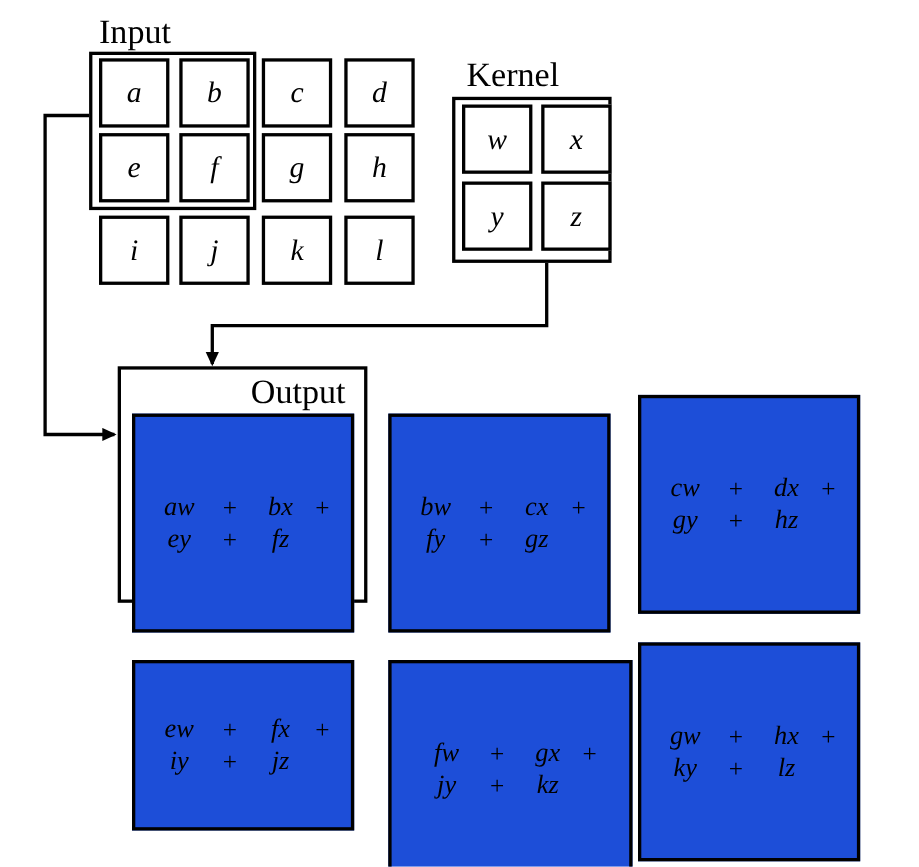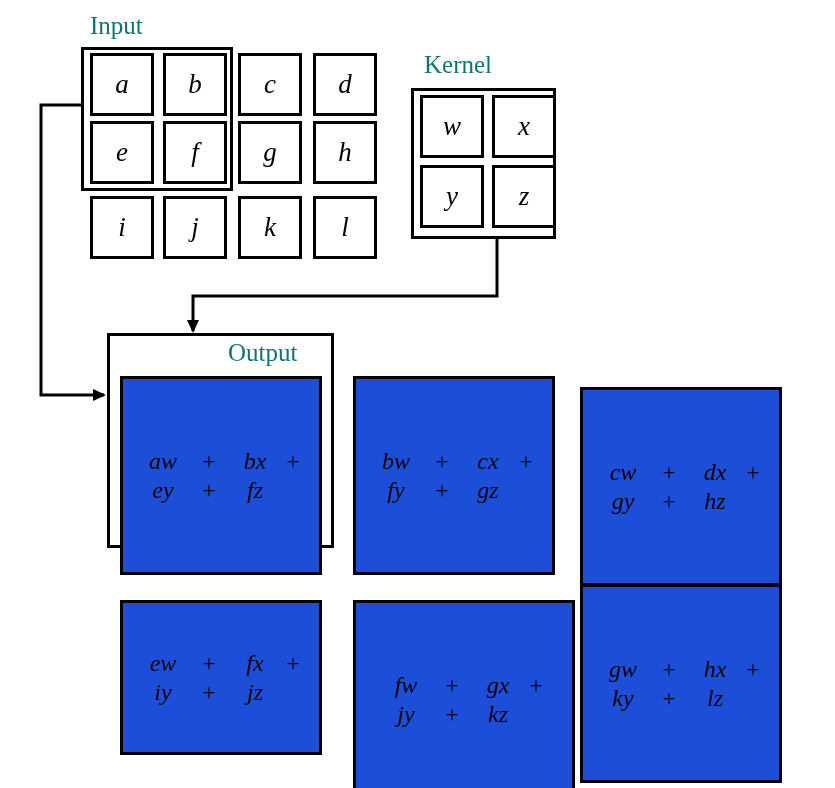--- a/index.html
+++ b/index.html
@@ -13,22 +13,22 @@
     height: 788px;
     background: #ffffff;
     font-family: "Liberation Serif", "DejaVu Serif", serif;
     overflow: hidden;
   }
 
   
   .caption {
     position: absolute;
     font-family: "Liberation Serif", "DejaVu Serif", serif;
-    font-size: 25px;
-    color: #0f766e;
+    font-size: 31px;
+    color: #000000;
     white-space: nowrap;
     line-height: 1;
   }
 
   
   .cell {
     position: absolute;
     box-sizing: border-box;
     border: 3px solid #000000;
     background: #ffffff;
@@ -193,21 +193,21 @@
       <span class="op">+</span>
       <span>cx</span>
       <span class="op">+</span>
       <span>fy</span>
       <span class="op">+</span>
       <span>gz</span>
       <span></span>
     </div>
   </div>
 
-  <div class="out-cell" style="left:580px; top:352px; width:202px; height:199px;">
+  <div class="out-cell" style="left:580px; top:324px; width:202px; height:199px;">
     <div class="out-expr">
       <span>cw</span>
       <span class="op">+</span>
       <span>dx</span>
       <span class="op">+</span>
       <span>gy</span>
       <span class="op">+</span>
       <span>hz</span>
       <span></span>
     </div>

